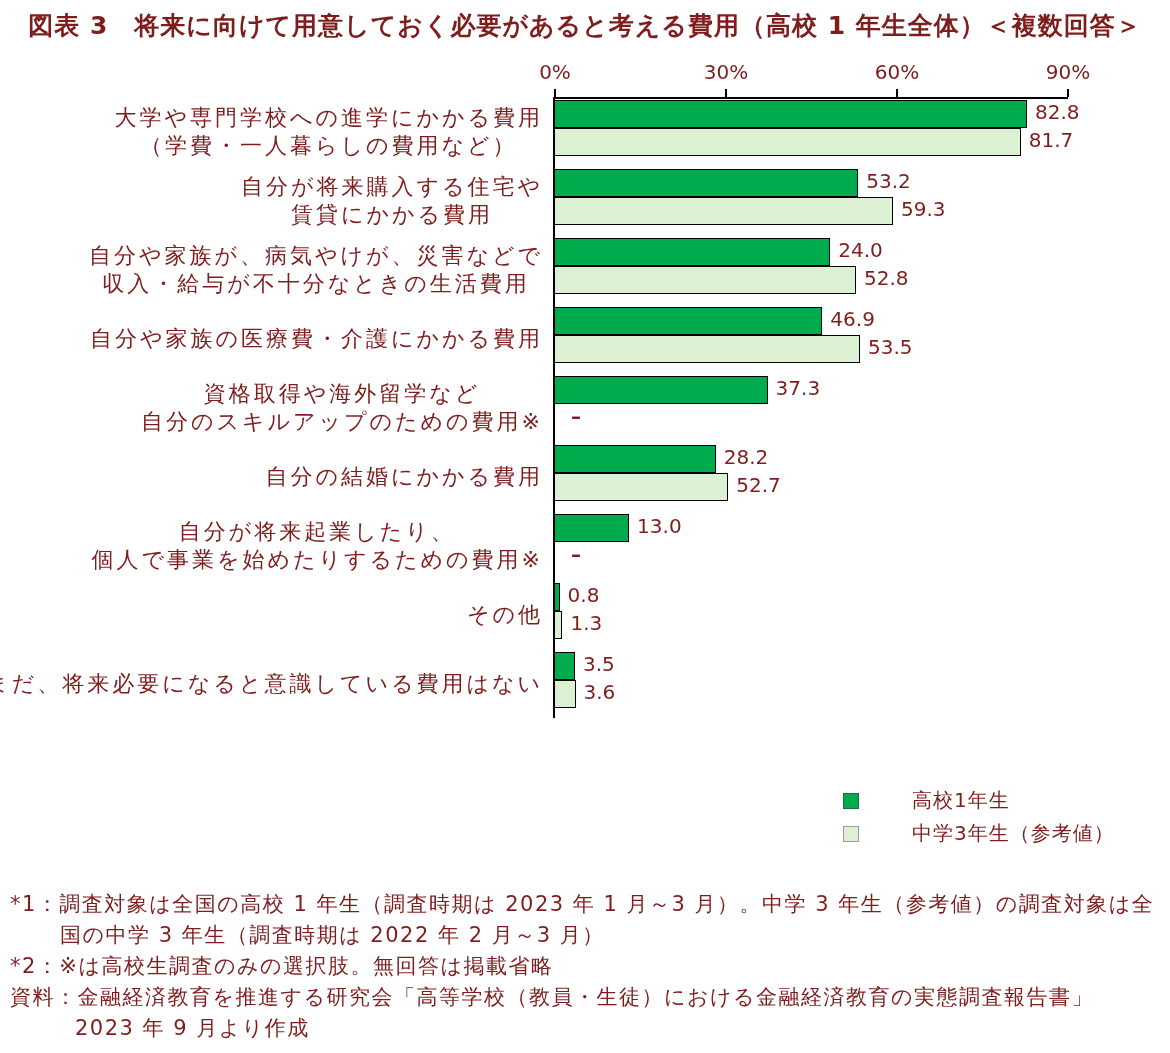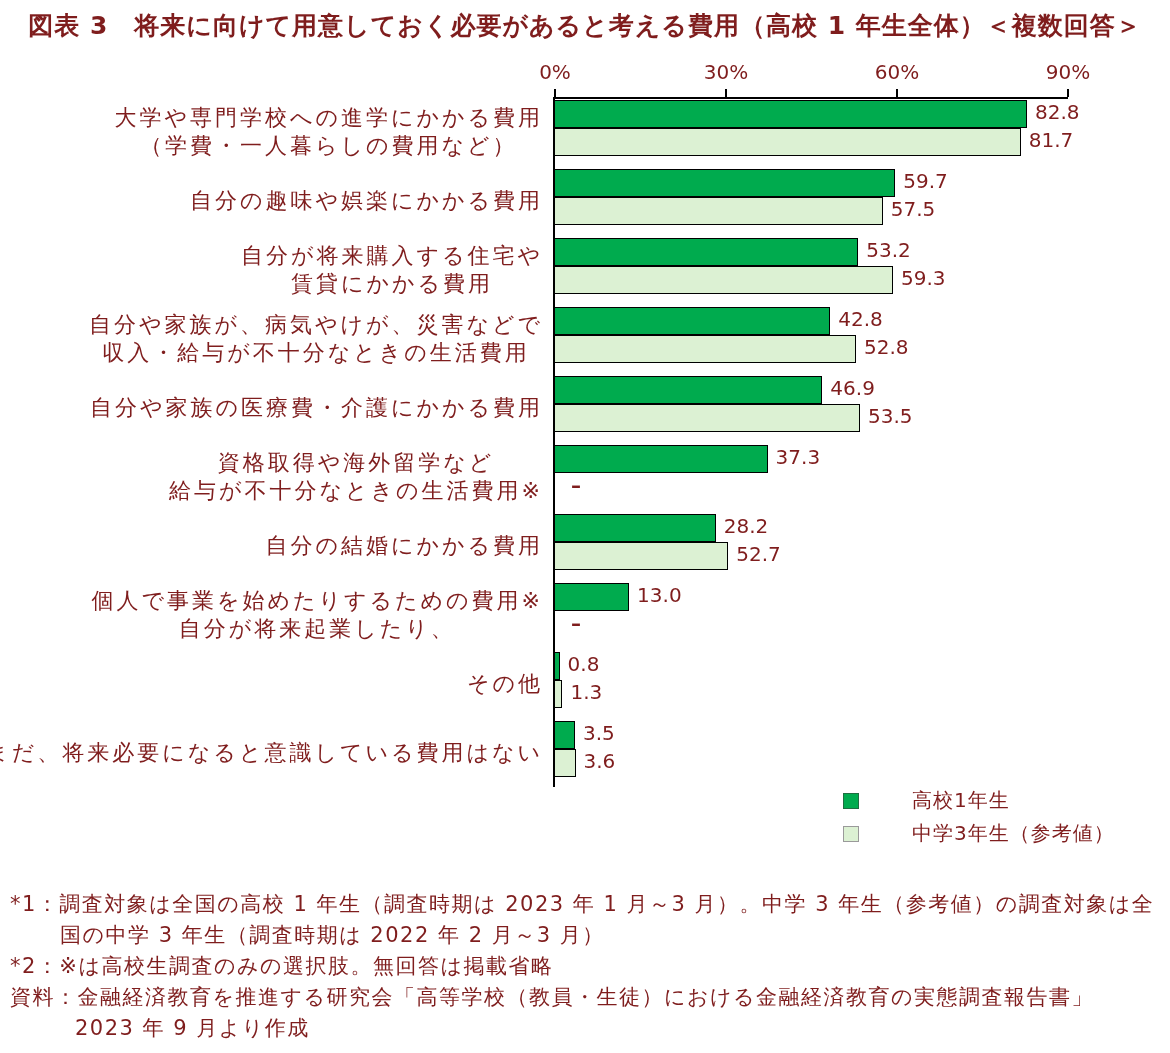--- a/index.html
+++ b/index.html
@@ -70,37 +70,20 @@
       </div>
       <div class="bar-slot">
         <div class="bar ms-bar" style="background: rgb(220, 241, 211); width: 90.7778%;"></div>
         <span class="bar-value">81.7</span>
       </div>
     </div>
   </div>
         <div class="row">
     <div class="row-label">
       <div class="row-label-inner">
-              <div>自分の趣味や娯楽にかかる費用</div>
-            </div>
-    </div>
-    <div class="row-plot">
-      <div class="bar-slot">
-        <div class="bar hs-bar" style="background: rgb(0, 171, 78); width: 66.3333%;"></div>
-        <span class="bar-value">59.7</span>
-      </div>
-      <div class="bar-slot">
-        <div class="bar ms-bar" style="background: rgb(220, 241, 211); width: 63.8889%;"></div>
-        <span class="bar-value">57.5</span>
-      </div>
-    </div>
-  </div>
-        <div class="row">
-    <div class="row-label">
-      <div class="row-label-inner">
               <div>自分が将来購入する住宅や</div>
               <div>賃貸にかかる費用</div>
             </div>
     </div>
     <div class="row-plot">
       <div class="bar-slot">
         <div class="bar hs-bar" style="background: rgb(0, 171, 78); width: 59.1111%;"></div>
         <span class="bar-value">53.2</span>
       </div>
       <div class="bar-slot">
@@ -112,21 +95,21 @@
         <div class="row">
     <div class="row-label">
       <div class="row-label-inner">
               <div>自分や家族が、病気やけが、災害などで</div>
               <div>収入・給与が不十分なときの生活費用</div>
             </div>
     </div>
     <div class="row-plot">
       <div class="bar-slot">
         <div class="bar hs-bar" style="background: rgb(0, 171, 78); width: 53.6667%;"></div>
-        <span class="bar-value">42.8</span>
+        <span class="bar-value">24.0</span>
       </div>
       <div class="bar-slot">
         <div class="bar ms-bar" style="background: rgb(220, 241, 211); width: 58.6667%;"></div>
         <span class="bar-value">52.8</span>
       </div>
     </div>
   </div>
         <div class="row">
     <div class="row-label">
       <div class="row-label-inner">
@@ -141,21 +124,21 @@
       <div class="bar-slot">
         <div class="bar ms-bar" style="background: rgb(220, 241, 211); width: 59.4444%;"></div>
         <span class="bar-value">53.5</span>
       </div>
     </div>
   </div>
         <div class="row">
     <div class="row-label">
       <div class="row-label-inner">
               <div>資格取得や海外留学など</div>
-              <div>給与が不十分なときの生活費用※</div>
+              <div>自分のスキルアップのための費用※</div>
             </div>
     </div>
     <div class="row-plot">
       <div class="bar-slot">
         <div class="bar hs-bar" style="background: rgb(0, 171, 78); width: 41.4444%;"></div>
         <span class="bar-value">37.3</span>
       </div>
       <div class="bar-slot">
 
         <span class="bar-value dash">–</span>
@@ -175,22 +158,22 @@
       </div>
       <div class="bar-slot">
         <div class="bar ms-bar" style="background: rgb(220, 241, 211); width: 33.7778%;"></div>
         <span class="bar-value">52.7</span>
       </div>
     </div>
   </div>
         <div class="row">
     <div class="row-label">
       <div class="row-label-inner">
+              <div>自分が将来起業したり、</div>
               <div>個人で事業を始めたりするための費用※</div>
-              <div>自分が将来起業したり、</div>
             </div>
     </div>
     <div class="row-plot">
       <div class="bar-slot">
         <div class="bar hs-bar" style="background: rgb(0, 171, 78); width: 14.4444%;"></div>
         <span class="bar-value">13.0</span>
       </div>
       <div class="bar-slot">
 
         <span class="bar-value dash">–</span>

